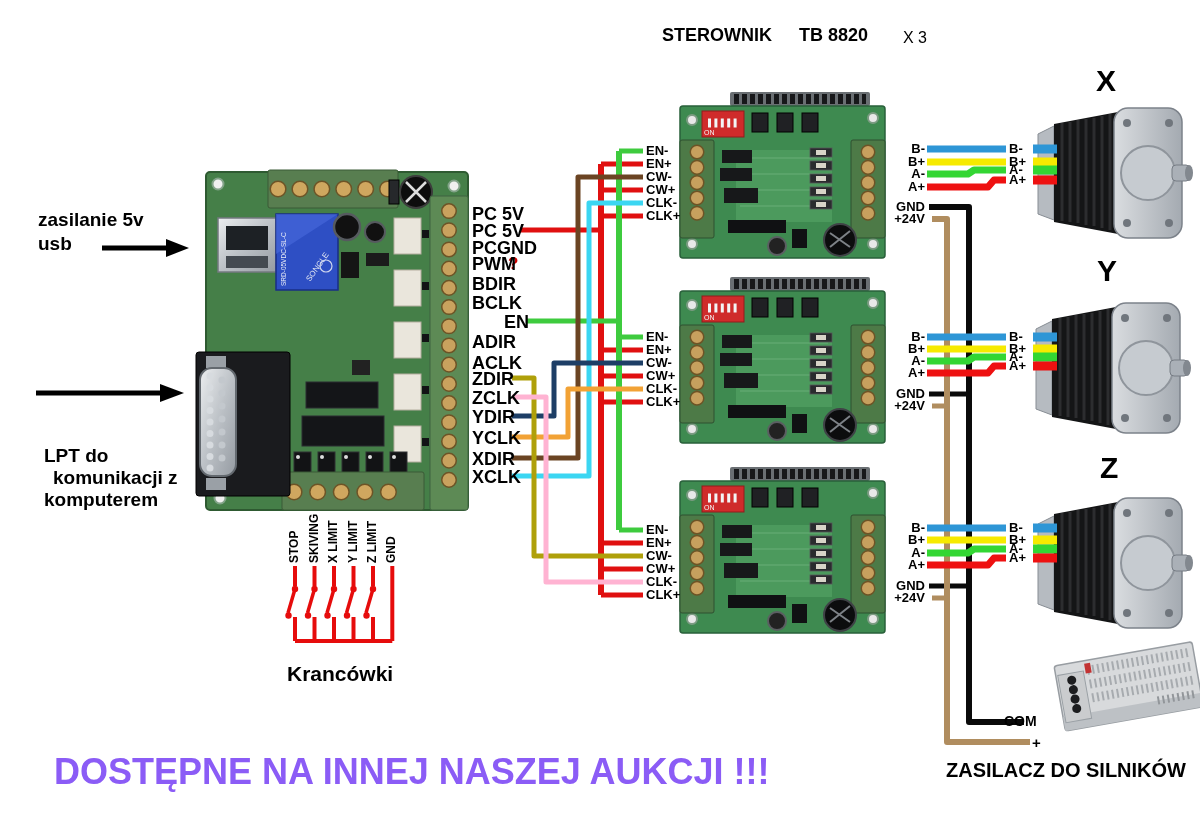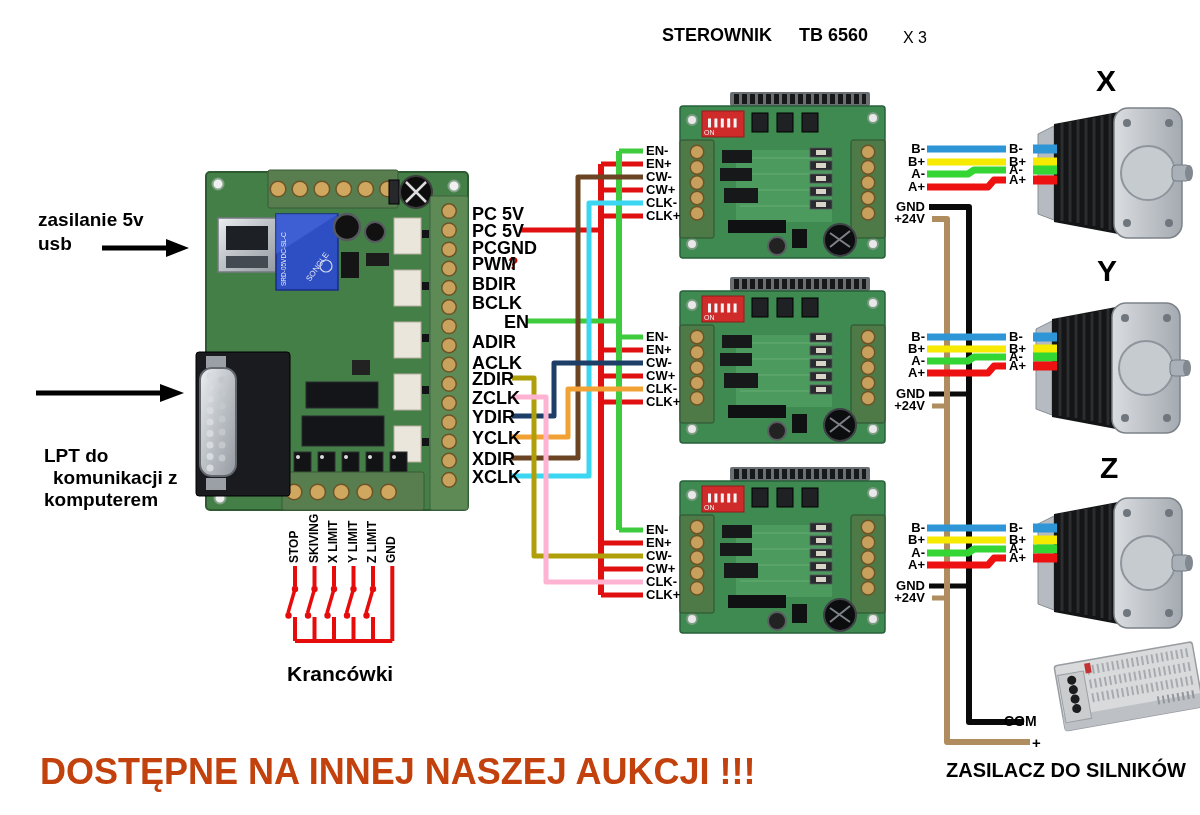--- a/index.html
+++ b/index.html
@@ -281,37 +281,37 @@
       <line x1="102" y1="248" x2="168" y2="248" stroke="#000" stroke-width="5"></line>
       <polygon points="166,239 189,248 166,257" fill="#000"></polygon>
     </g>
     <g>
       <line x1="36" y1="393" x2="162" y2="393" stroke="#000" stroke-width="5"></line>
       <polygon points="160,384 184,393 160,402" fill="#000"></polygon>
     </g>
   </svg>
 
   <div class="lbl title18" style="left:662px;top:26px;">STEROWNIK</div>
-  <div class="lbl title18" style="left:799px;top:26px;">TB 6560</div>
+  <div class="lbl title18" style="left:799px;top:26px;">TB 8820</div>
   <div class="lbl title16" style="left:903px;top:30px;">X 3</div>
 
   <div class="lbl side19" style="left:38px;top:210px;">zasilanie 5v</div>
   <div class="lbl side19" style="left:38px;top:234px;">usb</div>
   <div class="lbl side19" style="left:44px;top:446px;">LPT do</div>
   <div class="lbl side19" style="left:53px;top:468px;">komunikacji z</div>
   <div class="lbl side19" style="left:44px;top:490px;">komputerem</div>
 
   <div class="lbl qmark" style="left:508px;top:255px;">?</div>
   <div class="lbl kranc" style="left:287px;top:663px;">Krancówki</div>
 
   <div class="lbl com" style="left:1004px;top:714px;">COM</div>
   <div class="lbl plus" style="left:1032px;top:735px;">+</div>
   <div class="lbl psucap" style="left:946px;top:760px;">ZASILACZ DO SILNIKÓW</div>
 
-  <div class="lbl footer" style="left:40px;top:754px;color:#c2410c;">DOSTĘPNE NA INNEJ NASZEJ AUKCJI  !!!</div>
+  <div class="lbl footer" style="left:54px;top:754px;color:#8b5cf6;">DOSTĘPNE NA INNEJ NASZEJ AUKCJI  !!!</div>
 <div class="lbl pin" style="left: 646px; top: 144px;">EN-</div>
     <div class="lbl pin" style="left: 646px; top: 157px;">EN+</div>
     <div class="lbl pin" style="left: 646px; top: 170px;">CW-</div>
     <div class="lbl pin" style="left: 646px; top: 183px;">CW+</div>
     <div class="lbl pin" style="left: 646px; top: 196px;">CLK-</div>
     <div class="lbl pin" style="left: 646px; top: 209px;">CLK+</div>
     <div class="lbl pin r" style="left: 865px; top: 142px;">B-</div>
     <div class="lbl pin r" style="left: 865px; top: 155px;">B+</div>
     <div class="lbl pin r" style="left: 865px; top: 167px;">A-</div>
     <div class="lbl pin r" style="left: 865px; top: 180px;">A+</div>

